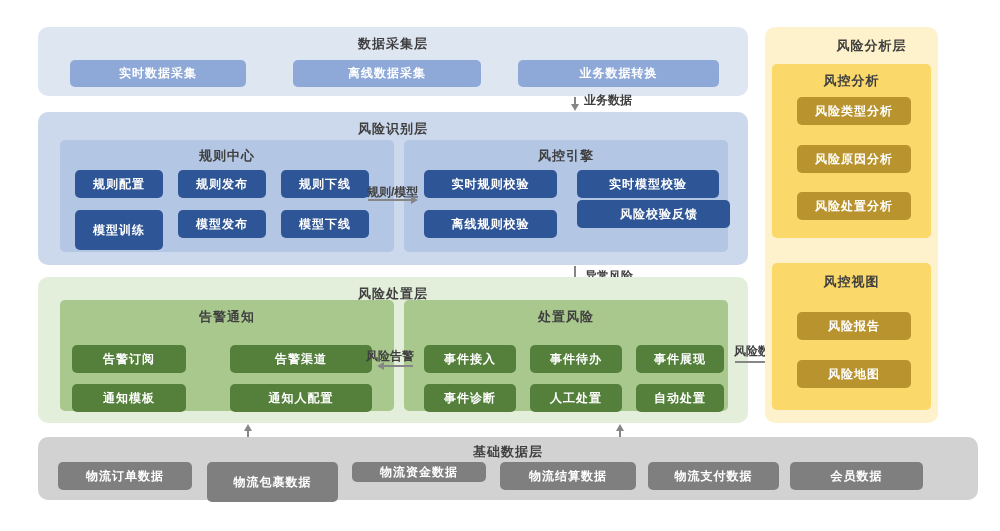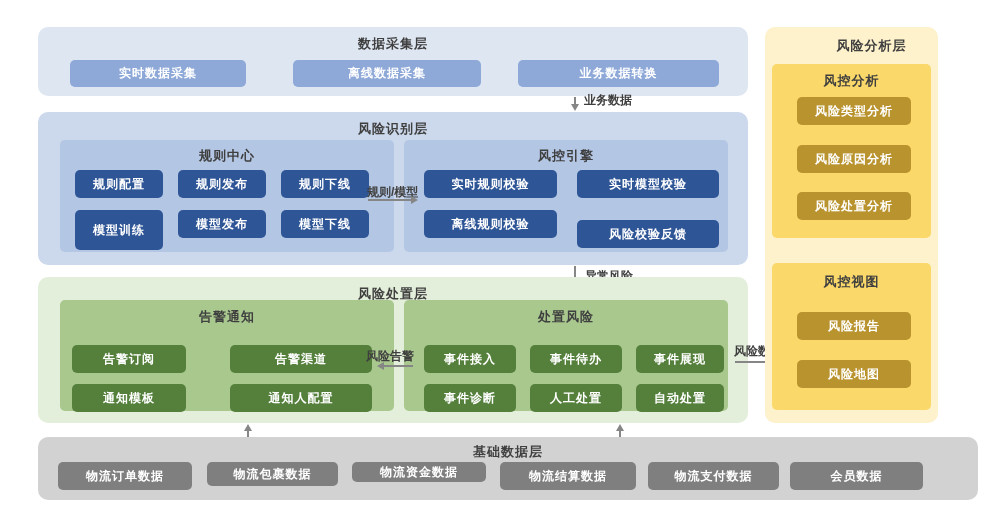--- a/index.html
+++ b/index.html
@@ -63,21 +63,21 @@
   <div class="btn btn-navy" style="left:75px;top:210px;width:88px;height:40px;">模型训练</div>
   <div class="btn btn-navy" style="left:178px;top:210px;width:88px;height:28px;">模型发布</div>
   <div class="btn btn-navy" style="left:281px;top:210px;width:88px;height:28px;">模型下线</div>
 
   <div class="panel bg-panel-blue" style="left:404px;top:140px;width:324px;height:112px;">
     <div class="panel-title" style="top:7px;">风控引擎</div>
   </div>
   <div class="btn btn-navy" style="left:424px;top:170px;width:133px;height:28px;">实时规则校验</div>
   <div class="btn btn-navy" style="left:424px;top:210px;width:133px;height:28px;">离线规则校验</div>
   <div class="btn btn-navy" style="left:577px;top:170px;width:142px;height:28px;">实时模型校验</div>
-  <div class="btn btn-navy" style="left:577px;top:220px;width:142px;height:28px;">风险校验反馈</div>
+  <div class="btn btn-navy" style="left:577px;top:200px;width:142px;height:28px;padding-left:11px;">风险校验反馈</div>
 
   <div>
     <div class="alabel" style="left:367px;top:184px;">规则/模型</div>
     <div class="shaft" style="left:368px;top:199px;width:44px;height:2px;"></div>
     <div class="ah ah-right" style="left:411px;top:196px;"></div>
   </div>
 
   <div>
     <div class="shaft" style="left:574px;top:266px;width:2px;height:26px;"></div>
     <div class="ah ah-down" style="left:571px;top:291px;"></div>
@@ -124,21 +124,21 @@
   </div>
   <div>
     <div class="ah ah-up" style="left:616px;top:424px;"></div>
     <div class="shaft" style="left:619px;top:430px;width:2px;height:7px;"></div>
   </div>
 
   <div class="layer bg-gray" style="left:38px;top:437px;width:900px;height:63px;padding-left:40px;">
     <div class="layer-title" style="top:6px;">基础数据层</div>
   </div>
   <div class="btn btn-gray" style="left:58px;top:462px;width:134px;height:28px;">物流订单数据</div>
-  <div class="btn btn-gray" style="left:207px;top:462px;width:131px;height:24px;">物流包裹数据</div>
+  <div class="btn btn-gray" style="left:207px;top:462px;width:131px;height:40px;">物流包裹数据</div>
   <div class="btn btn-gray" style="left:352px;top:462px;width:134px;height:20px;">物流资金数据</div>
   <div class="btn btn-gray" style="left:500px;top:462px;width:136px;height:28px;">物流结算数据</div>
   <div class="btn btn-gray" style="left:648px;top:462px;width:131px;height:28px;">物流支付数据</div>
   <div class="btn btn-gray" style="left:790px;top:462px;width:133px;height:28px;">会员数据</div>
 
   <div class="layer bg-yellow" style="left:765px;top:27px;width:173px;height:396px;">
     <div class="layer-title" style="top:10px;padding-left:40px;">风险分析层</div>
   </div>
 
   <div class="panel bg-panel-yellow" style="left:772px;top:64px;width:159px;height:174px;">

